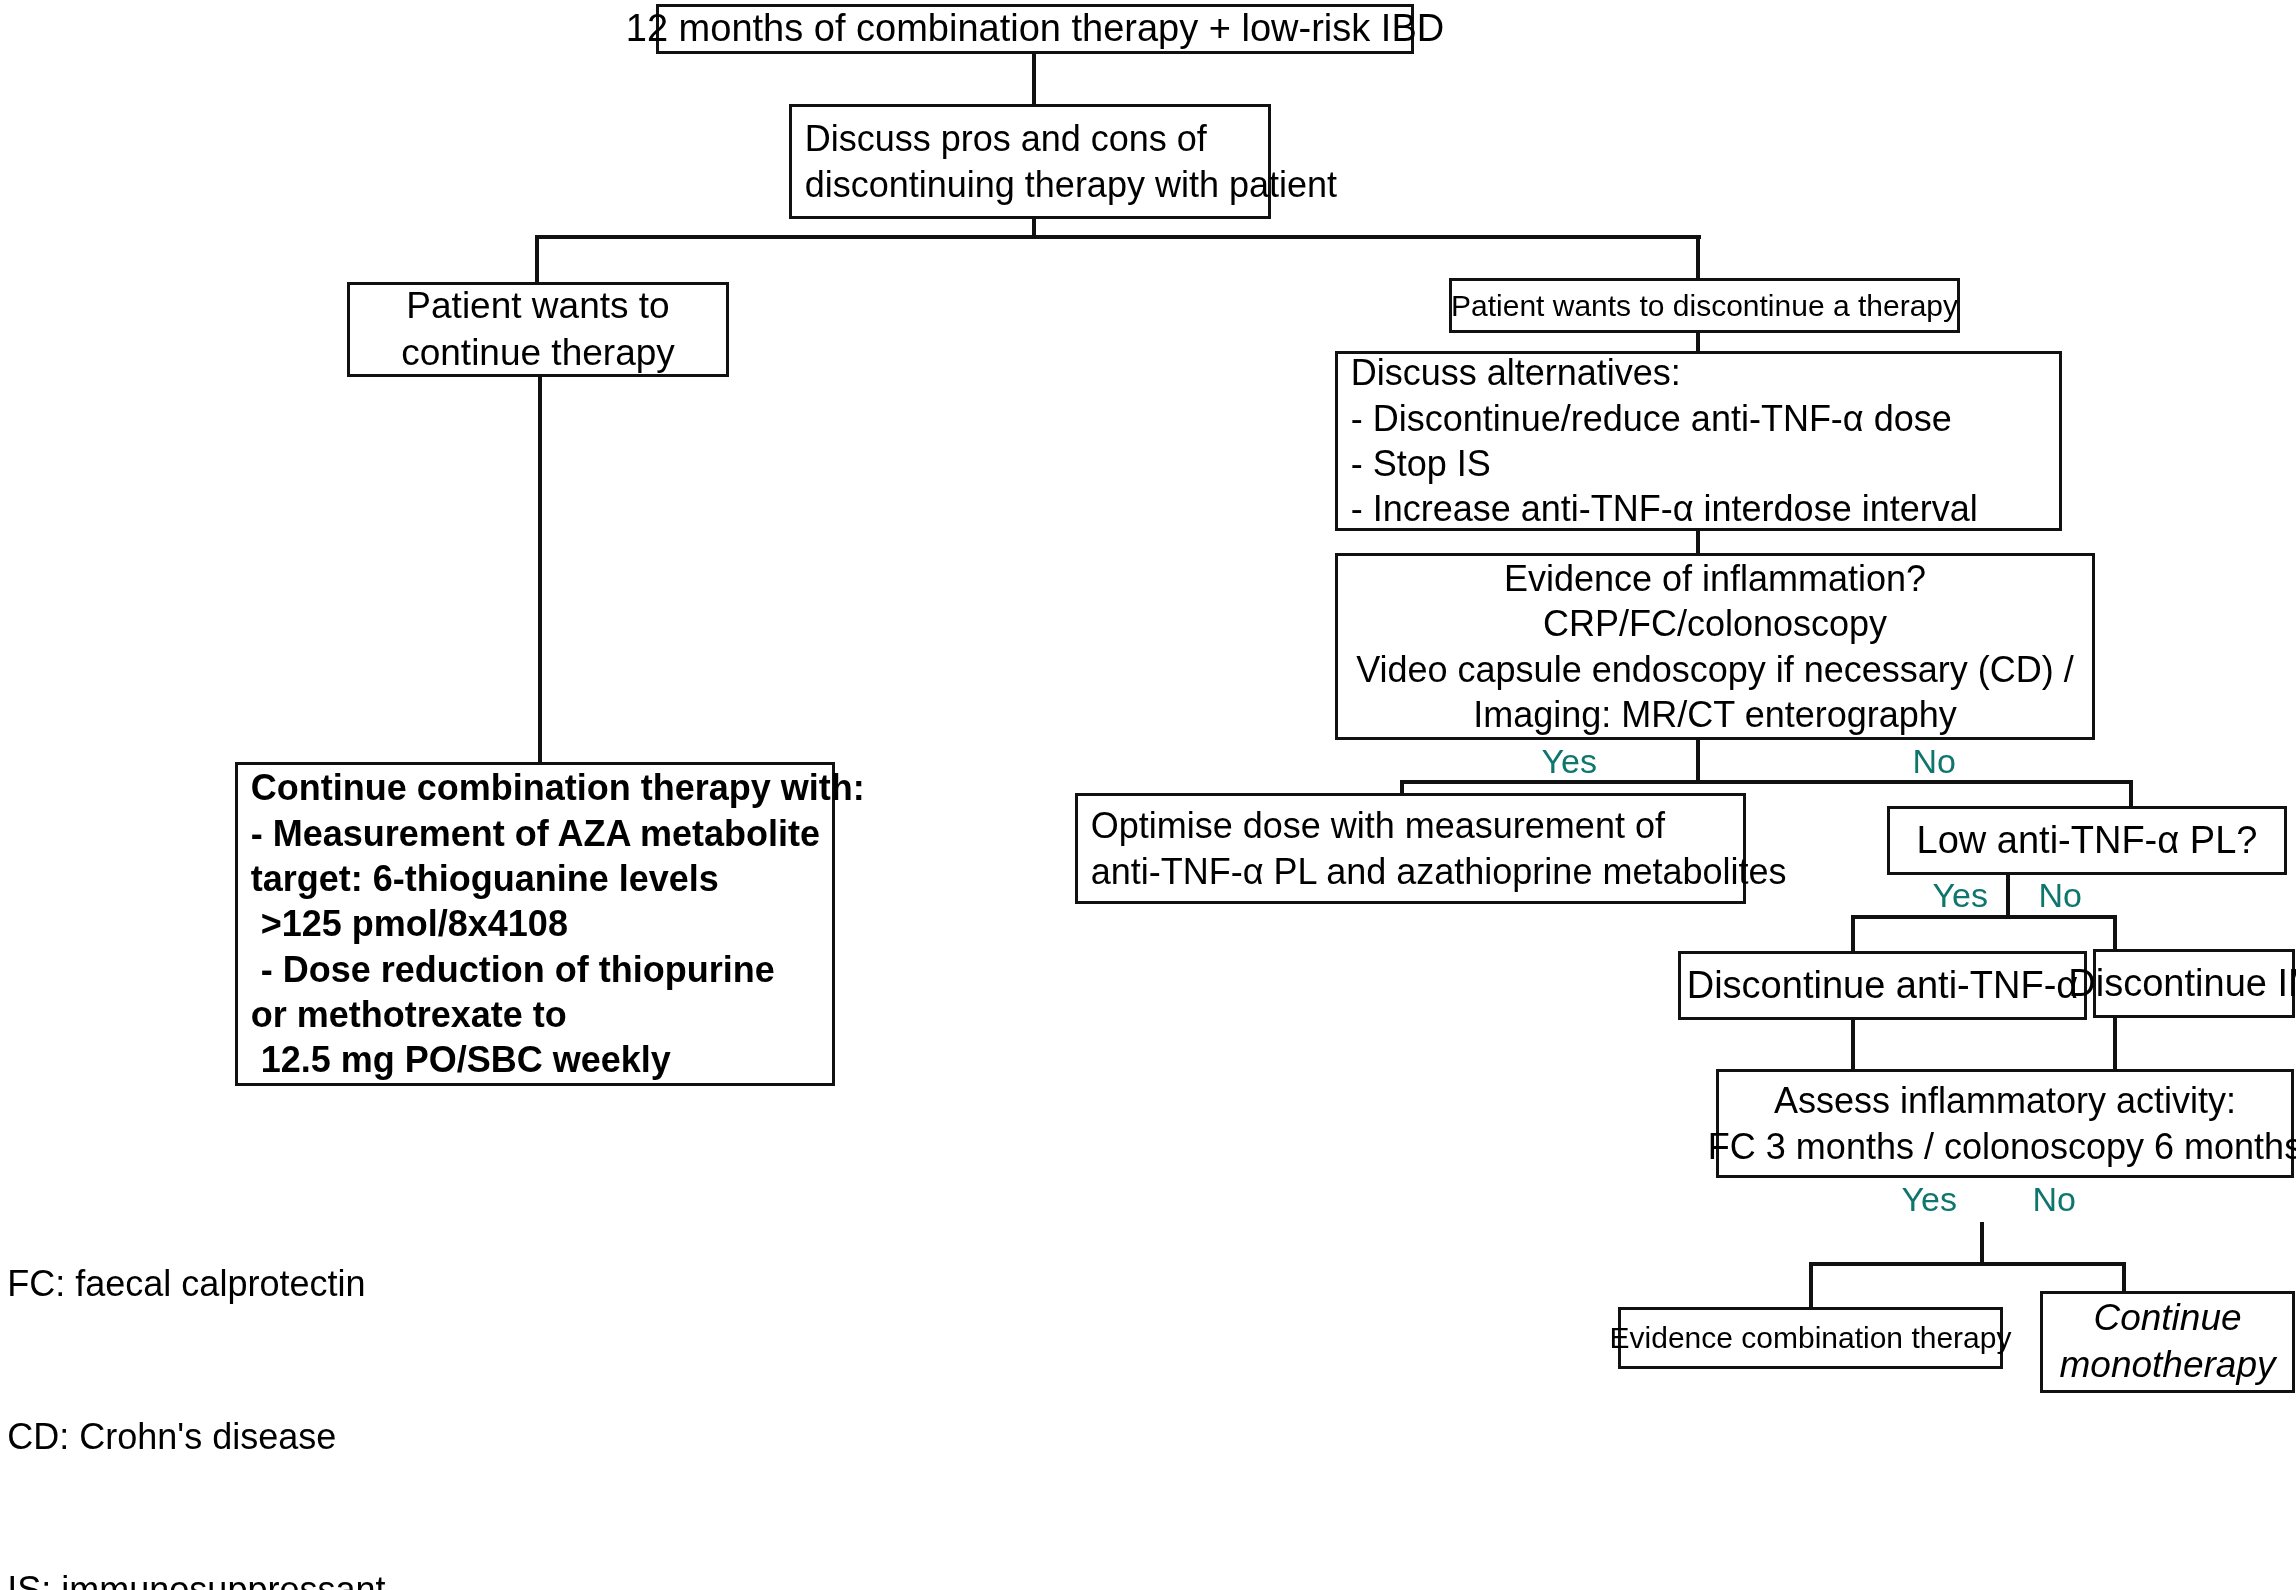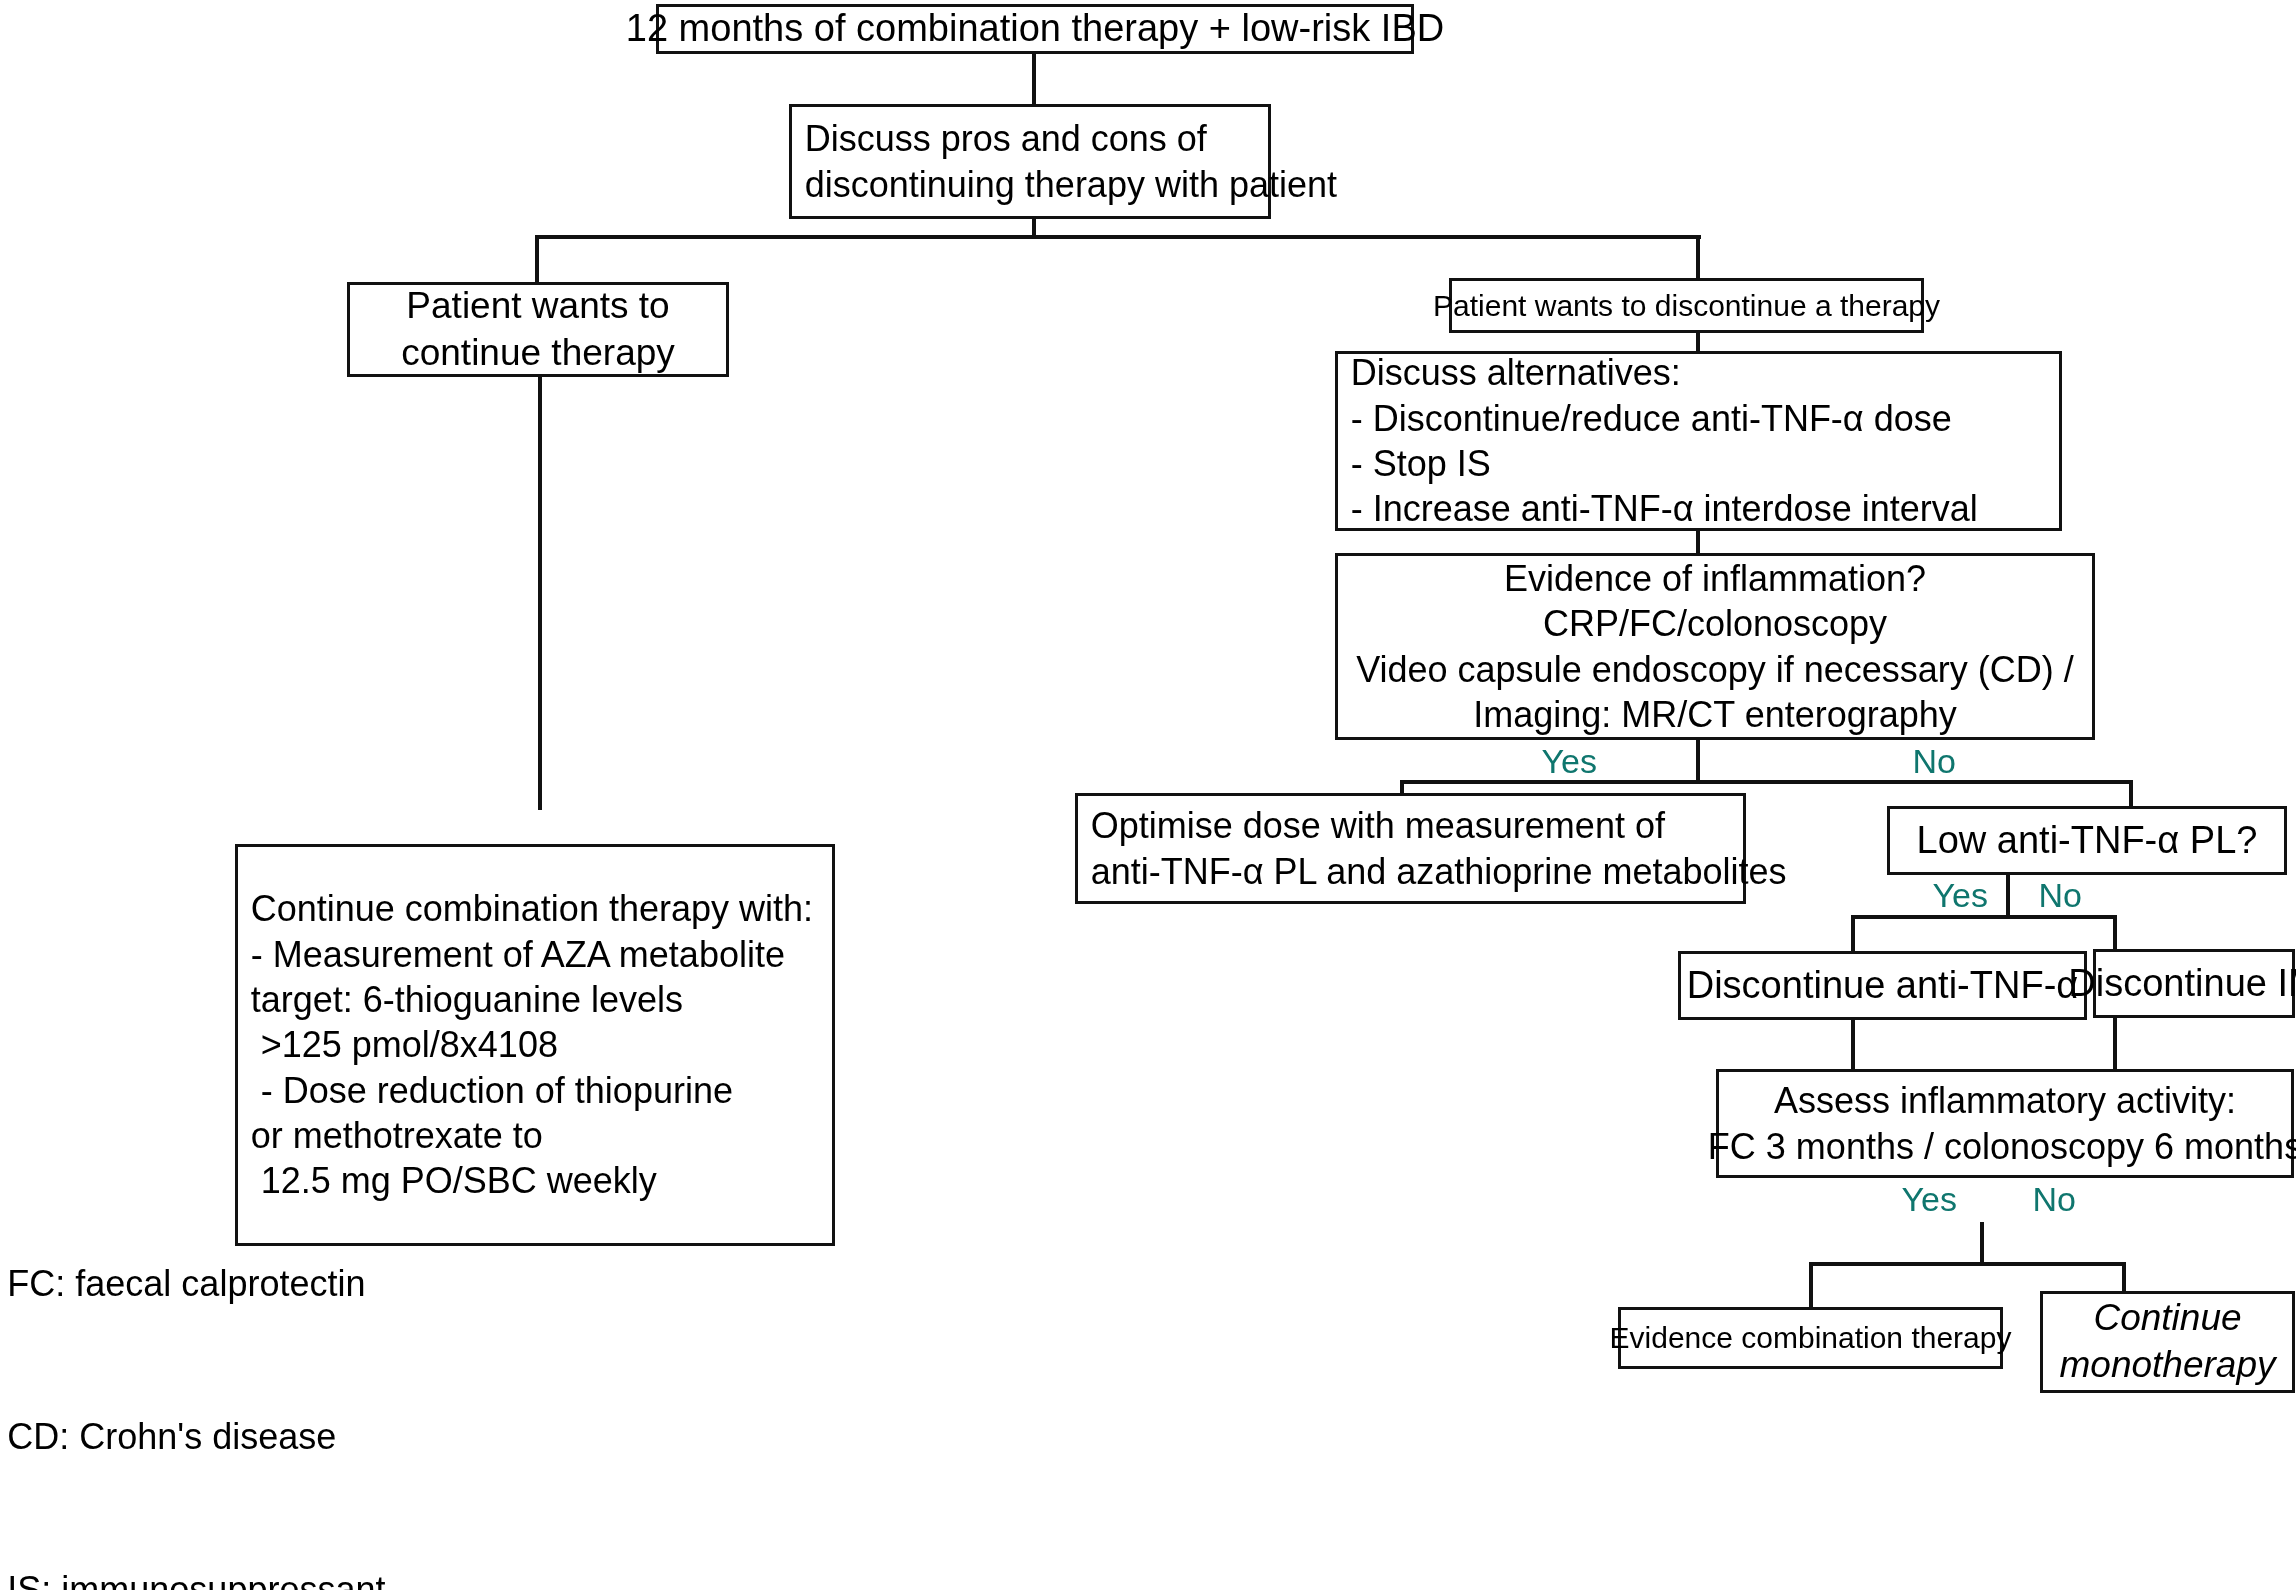--- a/index.html
+++ b/index.html
@@ -112,39 +112,39 @@
   <div class="node lft padded" style="left:789px; top:104px; width:482px; height:115px; font-size:36px;">
     <span class="line">Discuss pros and cons of</span>
     <span class="line">discontinuing therapy with patient</span>
   </div>
 
   <div class="node ctr padded" style="left:347px; top:282px; width:382px; height:95px; font-size:37px;">
     <span class="line">Patient wants to</span>
     <span class="line">continue therapy</span>
   </div>
 
-  <div class="node ctr padded" style="left:1449px; top:278px; width:475px; height:55px; font-size:30px;">
+  <div class="node ctr padded" style="left:1449px; top:278px; width:511px; height:55px; font-size:30px;">
     <span class="line">Patient wants to discontinue a therapy</span>
   </div>
 
   <div class="node lft padded" style="left:1335px; top:351px; width:727px; height:180px; font-size:36px;">
     <span class="line">Discuss alternatives:</span>
     <span class="line">- Discontinue/reduce anti-TNF-α dose</span>
     <span class="line">- Stop IS</span>
     <span class="line">- Increase anti-TNF-α interdose interval</span>
   </div>
 
   <div class="node ctr padded" style="left:1335px; top:553px; width:760px; height:187px; font-size:36px;">
     <span class="line">Evidence of inflammation?</span>
     <span class="line">CRP/FC/colonoscopy</span>
     <span class="line">Video capsule endoscopy if necessary (CD) /</span>
     <span class="line">Imaging: MR/CT enterography</span>
   </div>
 
-  <div class="node lft padded" style="left:235px; top:844px; width:600px; height:402px; font-size:36px;">
+  <div class="node lft padded" style="left:235px; top:762px; width:600px; height:324px; font-size:36px;font-weight:bold;">
     <span class="line">Continue combination therapy with:</span>
     <span class="line">- Measurement of AZA metabolite</span>
     <span class="line">target: 6-thioguanine levels</span>
     <span class="line"> &gt;125 pmol/8x4108</span>
     <span class="line"> - Dose reduction of thiopurine</span>
     <span class="line">or methotrexate to</span>
     <span class="line"> 12.5 mg PO/SBC weekly</span>
   </div>
 
   <div class="node lft padded" style="left:1075px; top:793px; width:671px; height:111px; font-size:36px;">

